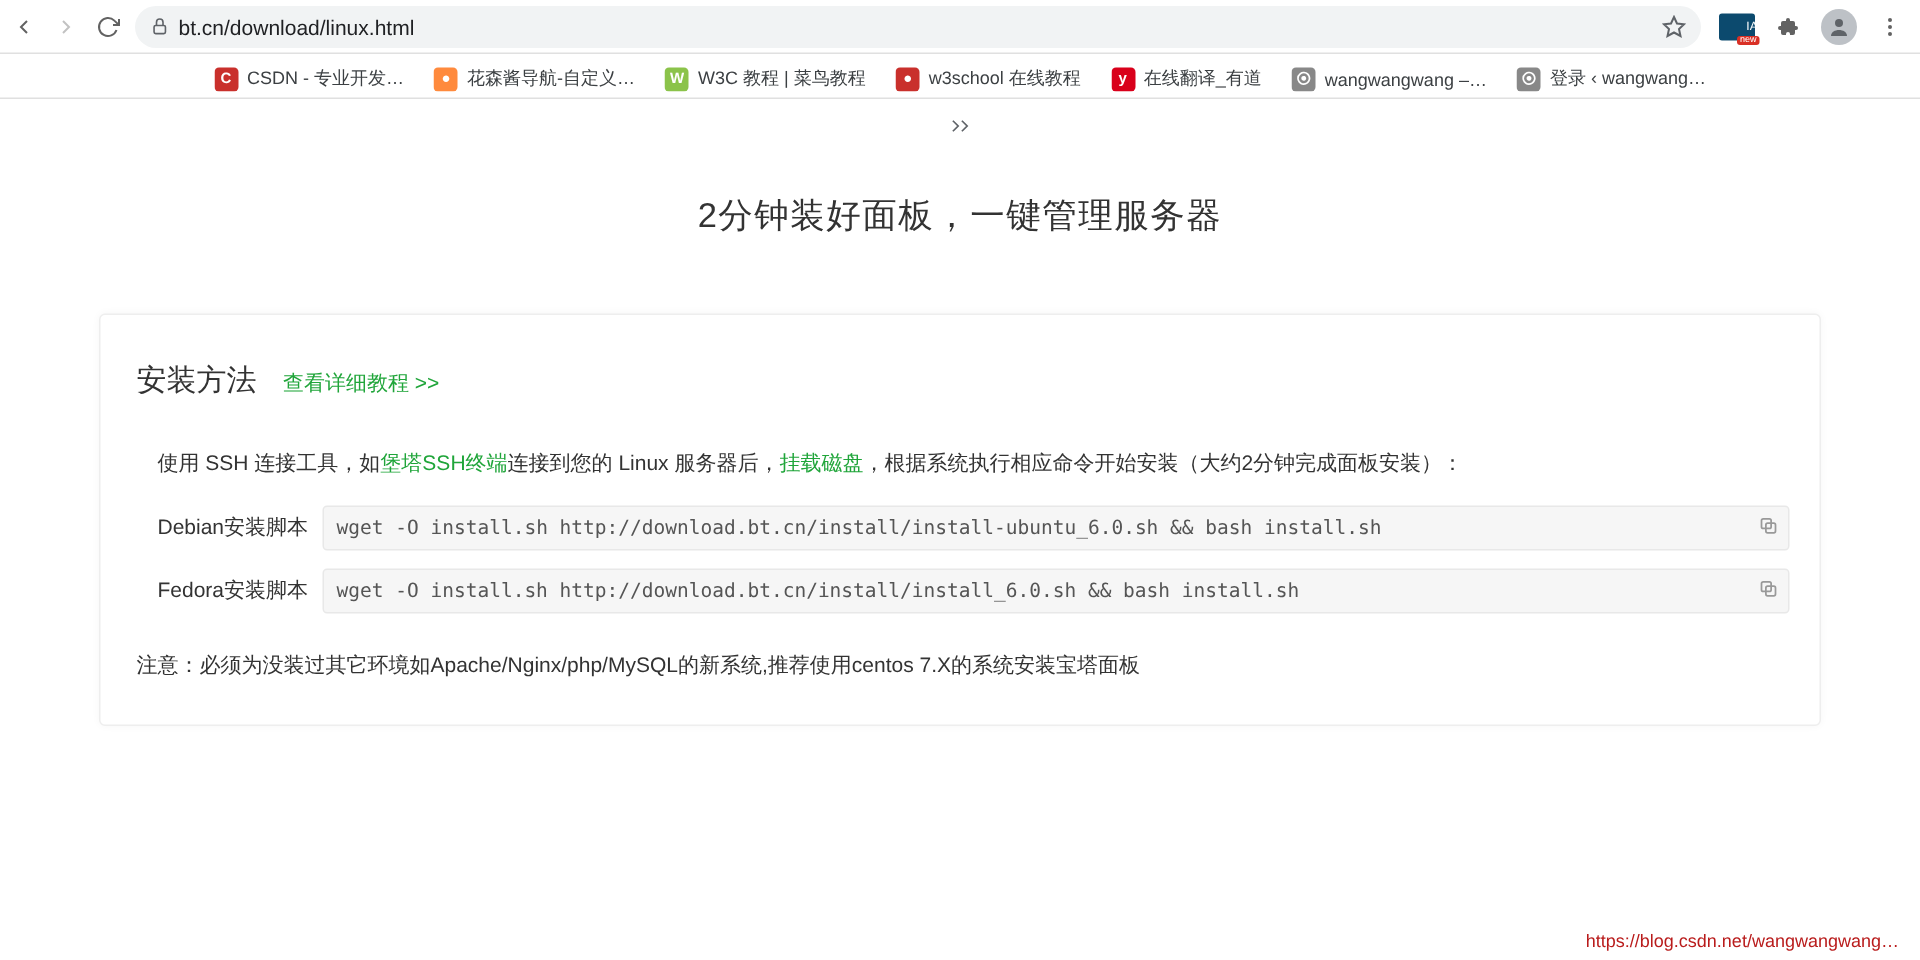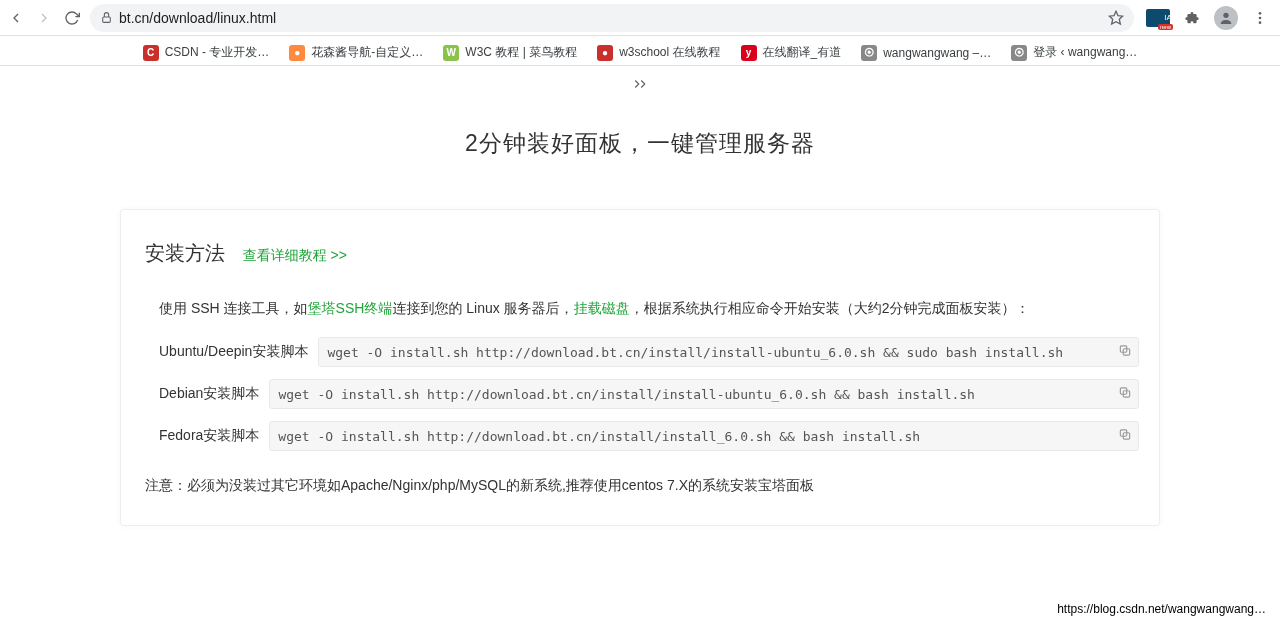--- a/index.html
+++ b/index.html
@@ -19,39 +19,39 @@
   .apps-ic{display:grid;grid-template-columns:repeat(3,4px);grid-template-rows:repeat(3,4px);gap:1px;}
   .apps-ic span:nth-child(1){background:#ea4335;} .apps-ic span:nth-child(2){background:#fbbc04;} .apps-ic span:nth-child(3){background:#4285f4;}
   .apps-ic span:nth-child(4){background:#34a853;} .apps-ic span:nth-child(5){background:#ea4335;} .apps-ic span:nth-child(6){background:#fbbc04;}
   .apps-ic span:nth-child(7){background:#4285f4;} .apps-ic span:nth-child(8){background:#34a853;} .apps-ic span:nth-child(9){background:#ea4335;}
   .bm{display:flex;align-items:center;gap:6px;cursor:pointer;max-width:180px;white-space:nowrap;overflow:hidden;}
   .bm .fav{width:16px;height:16px;border-radius:3px;display:flex;align-items:center;justify-content:center;font-size:10px;font-weight:bold;color:#fff;}
   .bm-spacer{flex:1;}
 
   .page{padding:0;position:relative;height:574px;overflow:hidden;}
   .hero{font-size:23px;font-weight:400;text-align:center;margin:62px 0 50px;color:#333;letter-spacing:1px;}
-  .panel{width:1040px;margin:0 auto;background:#fff;border:1px solid #eee;border-radius:4px;box-shadow:0 0 6px rgba(0,0,0,0.04);padding:30px 20px 30px 20px;}
+  .panel{width:1148px;margin:0 auto;background:#fff;border:1px solid #eee;border-radius:4px;box-shadow:0 0 6px rgba(0,0,0,0.04);padding:30px 20px 30px 20px;}
   .panel-title{font-size:20px;color:#333;display:inline-block;margin-left:4px;}
   .detail-link{color:#20a53a;font-size:14px;margin-left:14px;cursor:pointer;}
   .intro{margin:30px 0 18px 18px;font-size:14px;color:#333;line-height:1.6;}
   .intro .link{color:#20a53a;}
   .script-row{display:flex;align-items:center;margin:0 0 12px 18px;font-size:14px;}
   .script-row.hl{border:3px solid #e60012;padding:4px 4px 4px 0;margin-left:0;margin-right:2px;border-radius:2px;}
   .script-row.hl .label{margin-left:18px;}
   .label{white-space:nowrap;margin-right:10px;color:#333;}
   .codebox{flex:1;background:#f6f6f6;border:1px solid #e8e8e8;border-radius:3px;height:30px;display:flex;align-items:center;padding:0 8px;font-family:Consolas,monospace;font-size:13px;color:#555;position:relative;overflow:hidden;white-space:nowrap;}
   .copy-ic{position:absolute;right:6px;top:50%;transform:translateY(-50%);color:#999;cursor:pointer;}
   .note{margin:26px 0 0 4px;font-size:14px;color:#333;}
 
   .float-card{position:absolute;right:28px;top:132px;width:114px;border:1px solid #eee;border-radius:4px;box-shadow:0 0 10px rgba(0,0,0,0.08);background:#fff;text-align:center;padding:12px 6px 10px;font-size:12px;color:#666;}
   .float-card .big{font-size:13px;color:#333;margin:8px 0 6px;}
   .agent-ic{width:52px;height:52px;border:4px solid #20a53a;border-radius:50%;margin:0 auto;position:relative;display:flex;align-items:center;justify-content:center;}
   .agent-ic svg{width:30px;height:30px;}
 
-  .watermark{position:absolute;right:14px;bottom:24px;color:#000000;font-size:12px;}
+  .watermark{position:absolute;right:14px;bottom:6px;color:#b91c1c;font-size:12px;}
 </style>
 </head>
 <body>
 
 <div class="toolbar">
   <div class="tb-ic">
       <svg width="16" height="16" viewBox="0 0 24 24" fill="none" stroke="currentColor" stroke-width="2">
         <path d="M15 18l-6-6 6-6"></path>
       </svg>
     </div>
@@ -161,29 +161,20 @@
   <div class="panel">
     <span class="panel-title">安装方法</span>
     <a class="detail-link">查看详细教程 &gt;&gt;</a>
 
     <p class="intro">
       <span>使用 SSH 连接工具，如</span><a class="link">堡塔SSH终端</a><span>连接到您的 Linux 服务器后，</span><a class="link">挂载磁盘</a><span>，根据系统执行相应命令开始安装（大约2分钟完成面板安装）：</span>
     </p>
 
     <div id="scripts">
         <div class="script-row">
-          <span class="label">Ubuntu/Deepin安装脚本</span>
-    <div class="codebox">wget -O install.sh http://download.bt.cn/install/install-ubuntu_6.0.sh &amp;&amp; sudo bash install.sh
-      <span class="copy-ic"><svg width="14" height="14" viewBox="0 0 24 24" fill="none" stroke="currentColor" stroke-width="2">
-                <rect x="9" y="9" width="11" height="11" rx="2"></rect>
-                <rect x="4" y="4" width="11" height="11" rx="2"></rect>
-              </svg></span>
-    </div>
-        </div>
-        <div class="script-row">
           <span class="label">Debian安装脚本</span>
     <div class="codebox">wget -O install.sh http://download.bt.cn/install/install-ubuntu_6.0.sh &amp;&amp; bash install.sh
       <span class="copy-ic"><svg width="14" height="14" viewBox="0 0 24 24" fill="none" stroke="currentColor" stroke-width="2">
                 <rect x="9" y="9" width="11" height="11" rx="2"></rect>
                 <rect x="4" y="4" width="11" height="11" rx="2"></rect>
               </svg></span>
     </div>
         </div>
         <div class="script-row">
           <span class="label">Fedora安装脚本</span>

